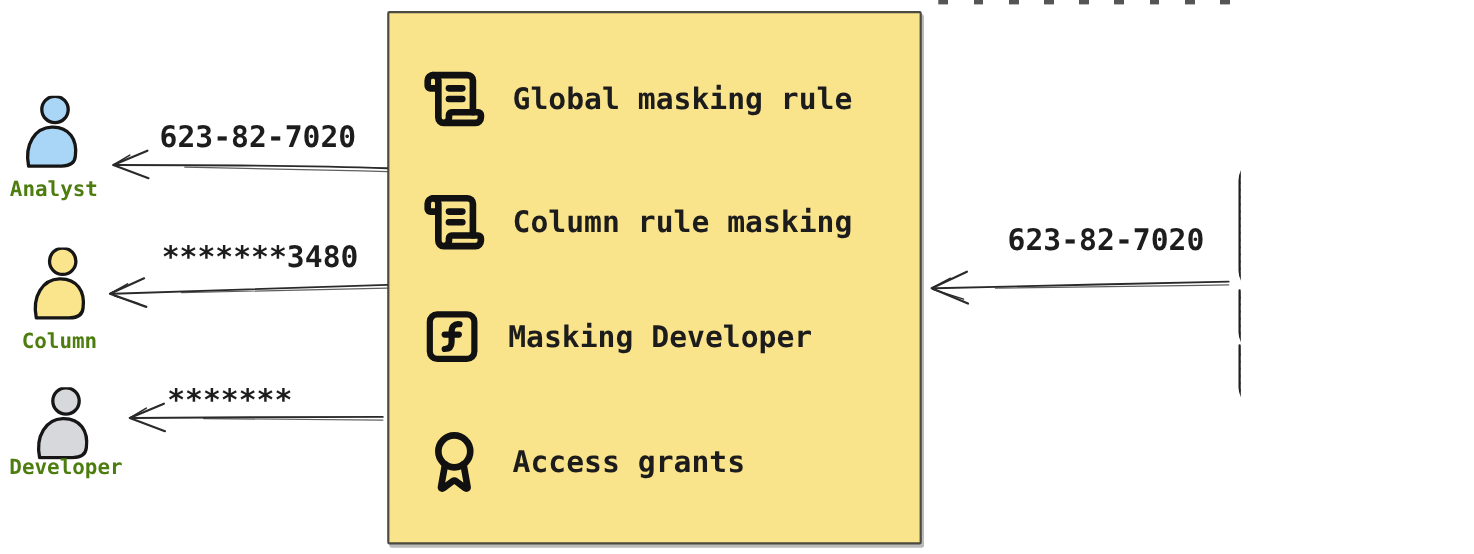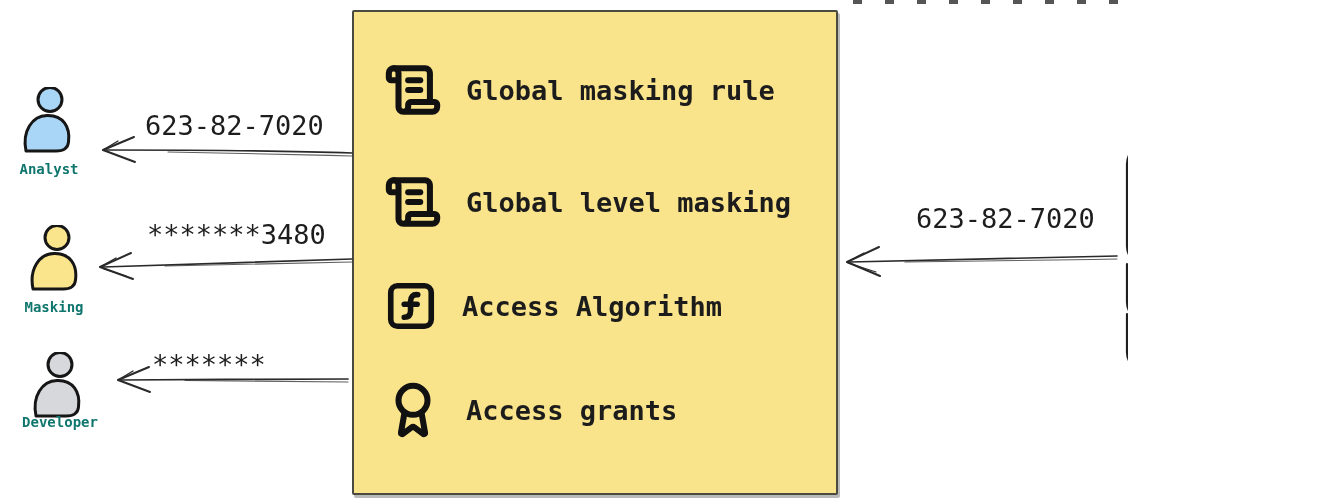--- a/index.html
+++ b/index.html
@@ -18,23 +18,23 @@
     background:#FAE48B;border:2px solid #4a4a40;border-radius:2px;
     box-shadow:2px 3px 0 rgba(130,130,130,.55);
   }
   .rule-row{position:absolute;left:0;width:100%;height:64px;display:flex;align-items:center;padding-left:30px;box-sizing:border-box;}
   .rule-icon{width:58px;height:58px;flex:0 0 auto;display:flex;align-items:center;justify-content:center;margin-right:24px;}
   .rule-icon svg{width:100%;height:100%;}
   .rule-label{font-size:27px;font-weight:700;color:#1c1c1c;white-space:nowrap;}
   
   .person{position:absolute;}
   .person svg{display:block;}
-  .person-label{position:absolute;font-size:14px;font-weight:700;color:#0f766e;text-align:center;white-space:nowrap;}
+  .person-label{position:absolute;font-size:19px;font-weight:700;color:#4d7c0f;text-align:center;white-space:nowrap;}
   
-  .flow-value{position:absolute;font-size:27px;font-weight:400;color:#1d1d1d;white-space:nowrap;}
+  .flow-value{position:absolute;font-size:27px;font-weight:700;color:#1d1d1d;white-space:nowrap;}
   
   .arrows{position:absolute;left:0;top:0;width:1340px;height:504px;pointer-events:none;}
   
   .database{position:absolute;left:1124px;top:118px;}
 </style>
 </head>
 <body>
 
 <div class="canvas">
 
@@ -56,35 +56,35 @@
 
     <div class="rule-row" style="top:158px">
       <span class="rule-icon">
         <svg viewBox="0 0 24 24" fill="none" stroke="#111" stroke-width="2.5" stroke-linecap="round" stroke-linejoin="round">
           <path d="M15 12h-5"></path>
             <path d="M15 8h-5"></path>
             <path d="M19 17V5a2 2 0 0 0-2-2H4"></path>
           <path d="M8 21h12a2 2 0 0 0 2-2v-1a1 1 0 0 0-1-1H11a1 1 0 0 0-1 1v1a2 2 0 1 1-4 0V5a2 2 0 1 0-4 0v2a1 1 0 0 0 1 1h3"></path>
         </svg>
       </span>
-      <span class="rule-label">Global level masking</span>
+      <span class="rule-label">Column rule masking</span>
     </div>
 
     <div class="rule-row" style="top:262px">
       <span class="rule-icon" style="width:54px;height:54px">
         <svg viewBox="0 0 24 24" fill="none" stroke="#111" stroke-width="2.5" stroke-linecap="round" stroke-linejoin="round">
           <rect width="18" height="18" x="3" y="3" rx="3"></rect>
           <path d="M9 17c2 0 2.8-1 2.8-2.8V10c0-2 1-3.3 3.2-3"></path>
           <path d="M9 11.2h5.7"></path>
         </svg>
       </span>
-      <span class="rule-label">Access Algorithm</span>
+      <span class="rule-label">Masking Developer</span>
     </div>
 
-    <div class="rule-row" style="top:366px">
+    <div class="rule-row" style="top:376px">
       <span class="rule-icon">
         <svg viewBox="0 0 24 24" fill="none" stroke="#111" stroke-width="2.5" stroke-linecap="round" stroke-linejoin="round">
           <circle cx="12" cy="8" r="6"></circle>
           <path d="m15.477 12.89 1.515 8.526a.5.5 0 0 1-.81.47l-3.58-2.687a1 1 0 0 0-1.197 0l-3.586 2.686a.5.5 0 0 1-.81-.469l1.514-8.526"></path>
         </svg>
       </span>
       <span class="rule-label">Access grants</span>
     </div>
   </div>
 
@@ -95,21 +95,21 @@
     </svg>
   </div>
   <div class="person-label" style="left:4px;top:161px;width:90px">Analyst</div>
 
   <div class="person" style="left:27px;top:225px">
     <svg width="52" height="66" viewBox="0 0 52 66">
       <circle cx="30" cy="12.5" r="12" fill="#FAE58D" stroke="#161616" stroke-width="3"></circle>
       <path d="M6 64 C2 44 12 29 27 28.5 C43 28 50.5 40 48.5 55 C48 61 43.5 64 36 64 Z" fill="#FAE58D" stroke="#161616" stroke-width="3" stroke-linejoin="round"></path>
     </svg>
   </div>
-  <div class="person-label" style="left:9px;top:299px;width:90px">Masking</div>
+  <div class="person-label" style="left:9px;top:299px;width:90px">Column</div>
 
   <div class="person" style="left:30px;top:352px">
     <svg width="52" height="66" viewBox="0 0 52 66">
       <circle cx="30" cy="12.5" r="12" fill="#D6D8DC" stroke="#161616" stroke-width="3"></circle>
       <path d="M6 64 C2 44 12 29 27 28.5 C43 28 50.5 40 48.5 55 C48 61 43.5 64 36 64 Z" fill="#D6D8DC" stroke="#161616" stroke-width="3" stroke-linejoin="round"></path>
     </svg>
   </div>
   <div class="person-label" style="left:8px;top:414px;width:104px">Developer</div>
 
   <div class="flow-value" style="left:145px;top:110px">623-82-7020</div>

